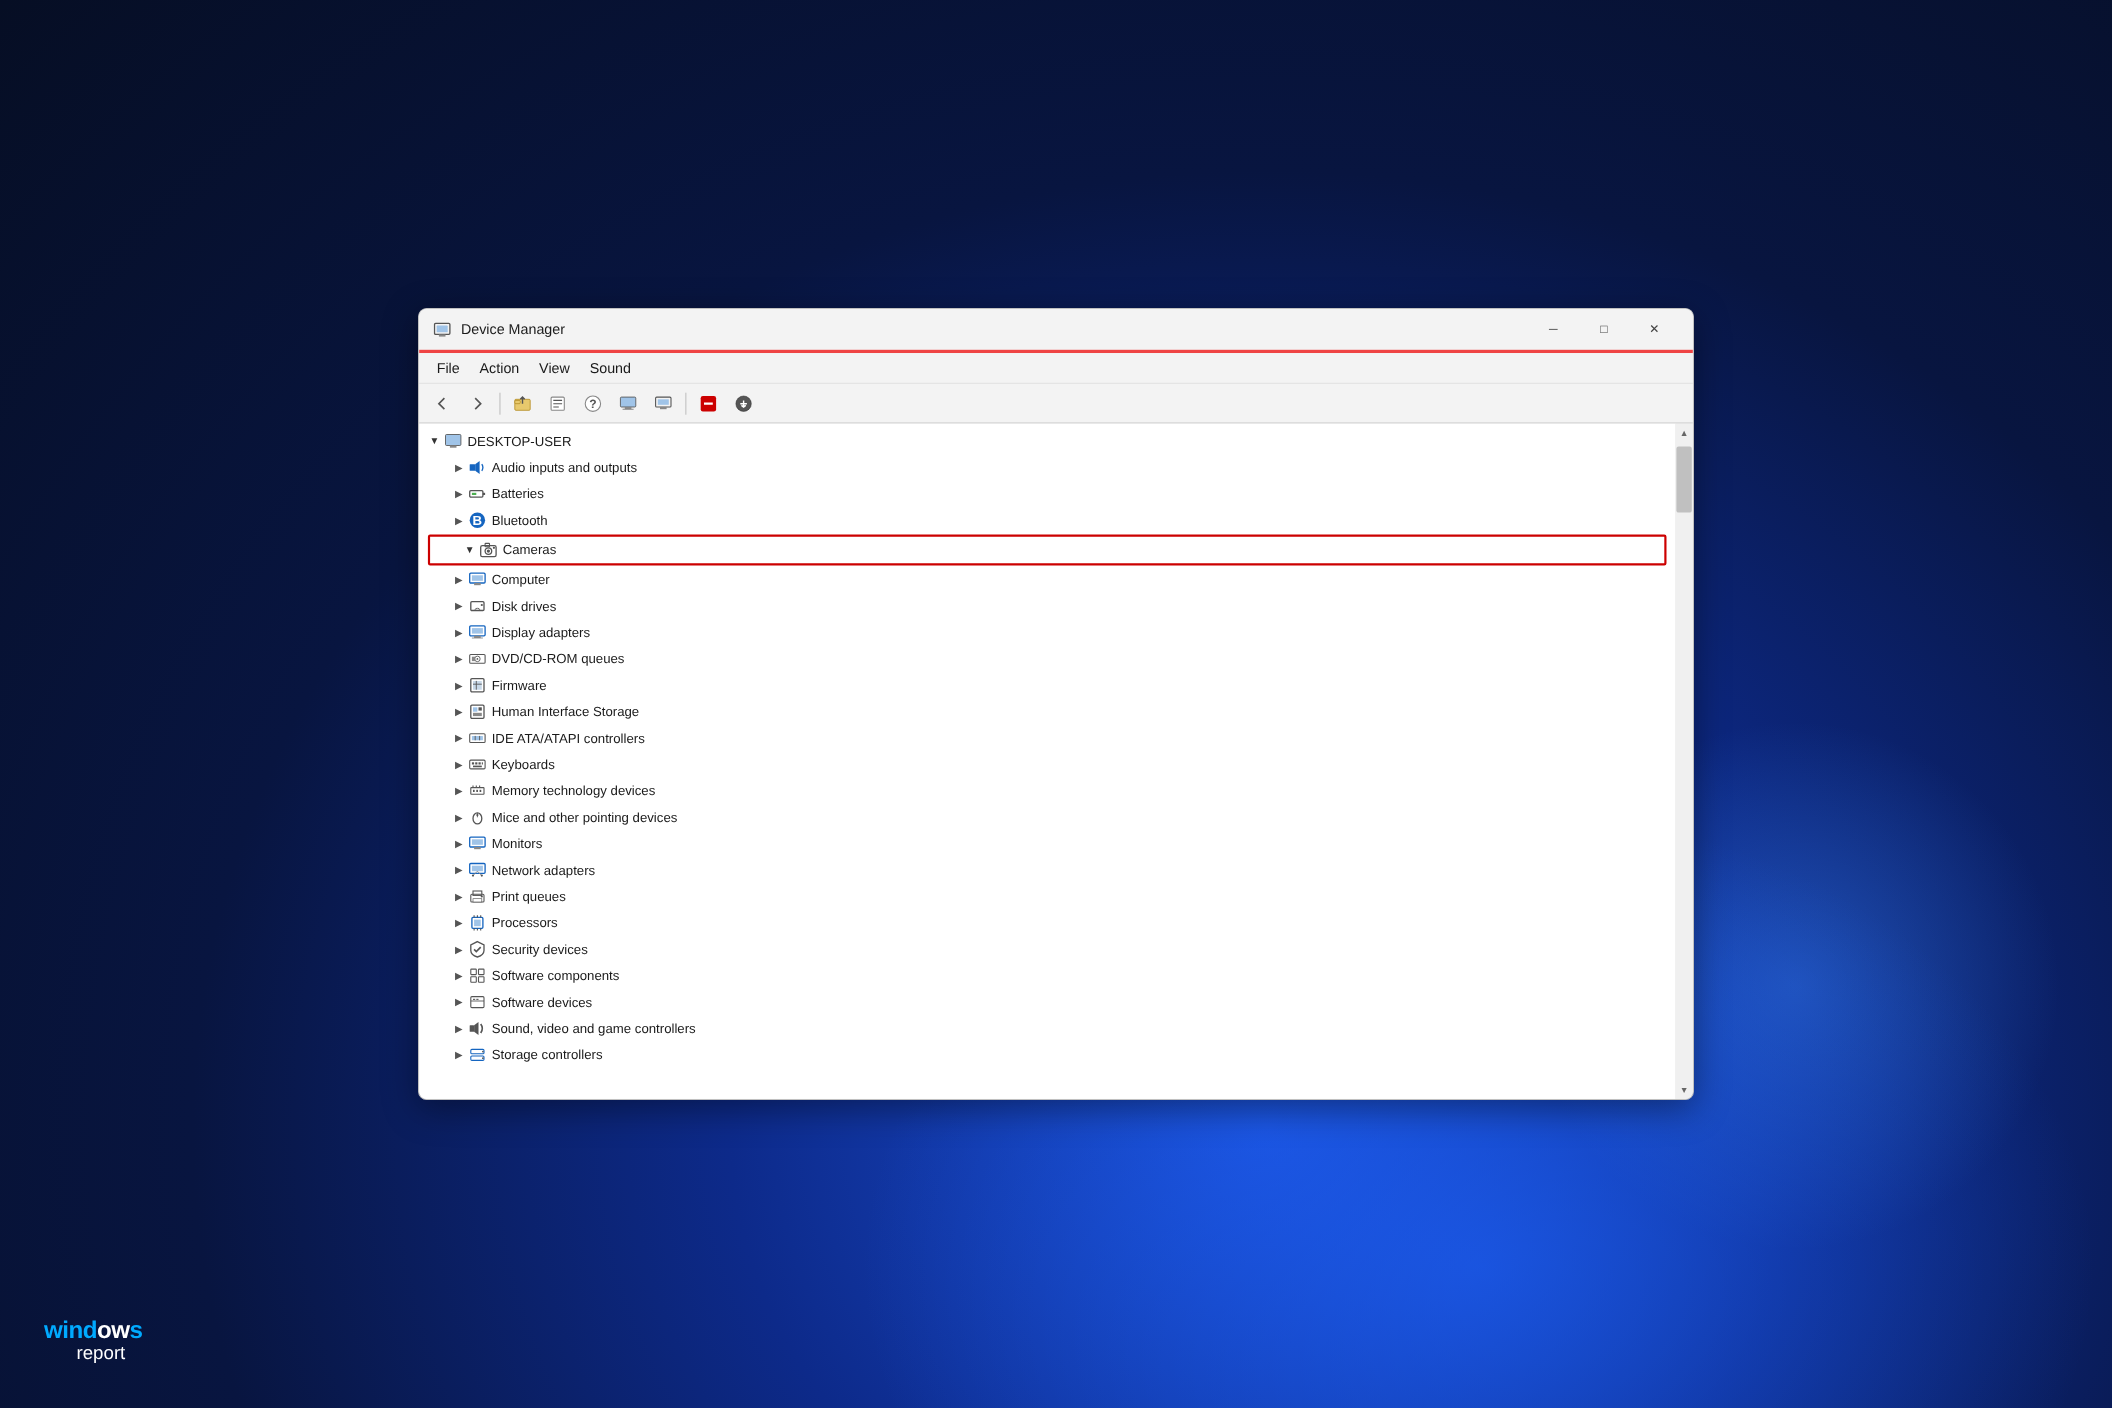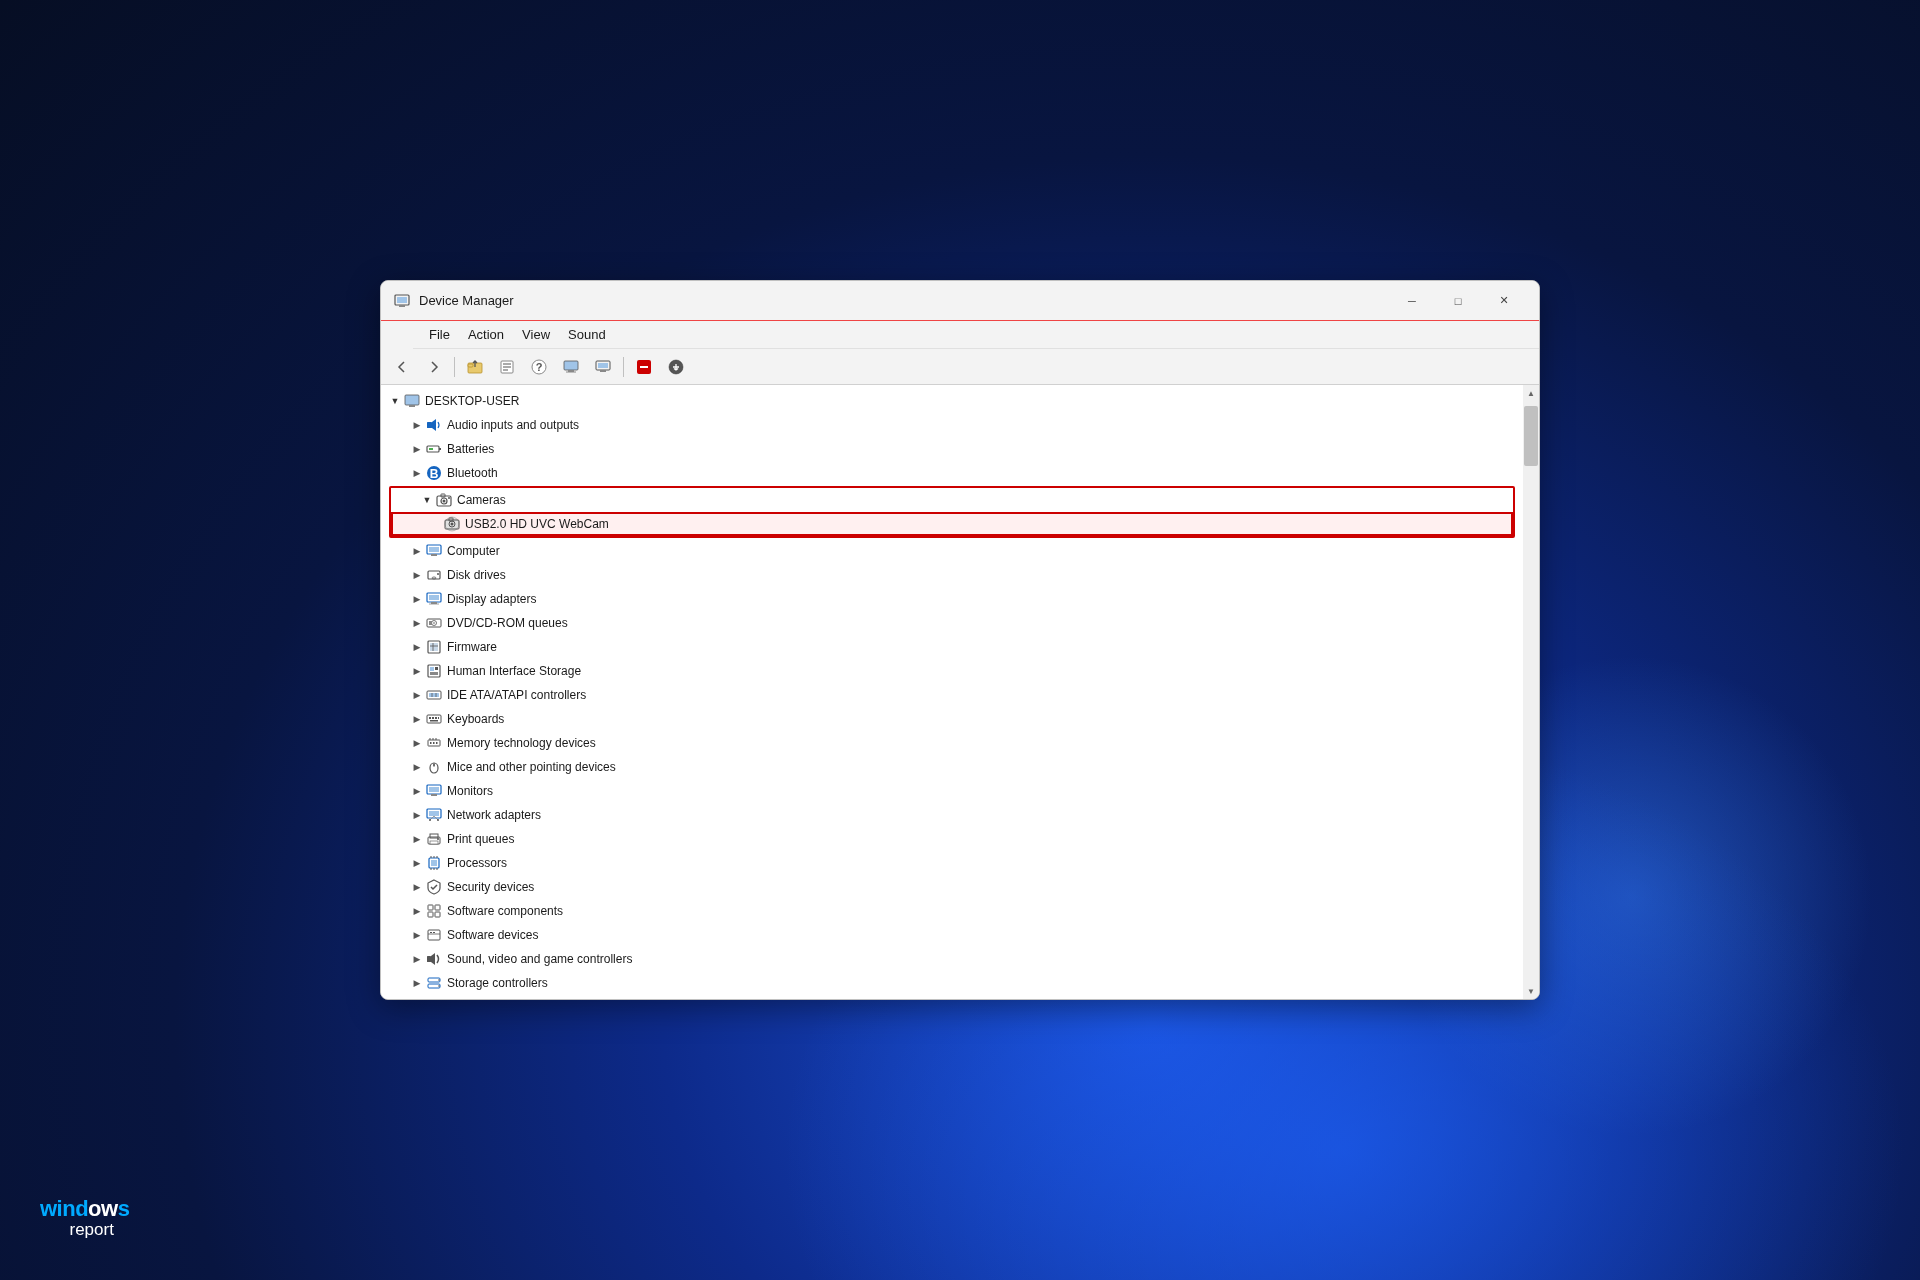--- a/index.html
+++ b/index.html
@@ -59,21 +59,21 @@
       overflow: hidden;
     }
 
     
     .titlebar {
       background: #f3f3f3;
       height: 40px;
       display: flex;
       align-items: center;
       padding: 0 12px;
-      border-bottom: 1px solid #ef4444;
+      border-bottom: 3px solid #ef4444;
       flex-shrink: 0;
     }
     .titlebar-icon {
       width: 18px;
       height: 18px;
       margin-right: 8px;
       display: flex;
       align-items: center;
       justify-content: center;
     }
@@ -105,21 +105,20 @@
     
     .menubar {
       background: #f3f3f3;
       height: 28px;
       display: flex;
       align-items: center;
       padding: 0 8px;
       gap: 2px;
       border-bottom: 1px solid #e0e0e0;
       flex-shrink: 0;
-      margin-left: 32px;
     }
     .menu-item {
       padding: 3px 8px;
       font-size: 13px;
       color: #1a1a1a;
       cursor: pointer;
       border-radius: 3px;
     }
 
     
@@ -442,32 +441,20 @@
               <rect x="1" y="4" width="14" height="10" rx="1.5" fill="none" stroke="#555" stroke-width="1.2"></rect>
               <circle cx="8" cy="9" r="3" fill="none" stroke="#555" stroke-width="1.2"></circle>
               <circle cx="8" cy="9" r="1.5" fill="#555"></circle>
               <rect x="5" y="2" width="4" height="3" rx="0.5" fill="none" stroke="#555" stroke-width="1"></rect>
               <circle cx="13" cy="6" r="1" fill="#555"></circle>
             </svg>
           </span>
           <span class="item-label">Cameras</span>
         </div>
 
-        <div class="tree-item-child highlighted">
-          <span class="item-icon">
-            <svg width="16" height="16" viewBox="0 0 16 16">
-              <circle cx="8" cy="8" r="7" fill="#e0e0e0" stroke="#888" stroke-width="0.5"></circle>
-              <rect x="1" y="4" width="14" height="9" rx="1" fill="none" stroke="#555" stroke-width="1"></rect>
-              <circle cx="8" cy="8" r="3" fill="none" stroke="#555" stroke-width="1"></circle>
-              <circle cx="8" cy="8" r="1.5" fill="#555"></circle>
-              <rect x="5" y="2" width="4" height="3" rx="0.5" fill="none" stroke="#555" stroke-width="1"></rect>
-            </svg>
-          </span>
-          <span class="item-label">USB2.0 HD UVC WebCam</span>
-        </div>
       </div>
 
       <div class="tree-item">
         <span class="expand-arrow">▶</span>
         <span class="item-icon icon-computer">
           <svg width="16" height="16" viewBox="0 0 16 16">
             <rect x="1" y="2" width="14" height="9" rx="1" fill="none" stroke="#1565c0" stroke-width="1.2"></rect>
             <rect x="3" y="4" width="10" height="5" fill="#a0c4e8"></rect>
             <rect x="5" y="11" width="6" height="2" fill="#888"></rect>
           </svg>

